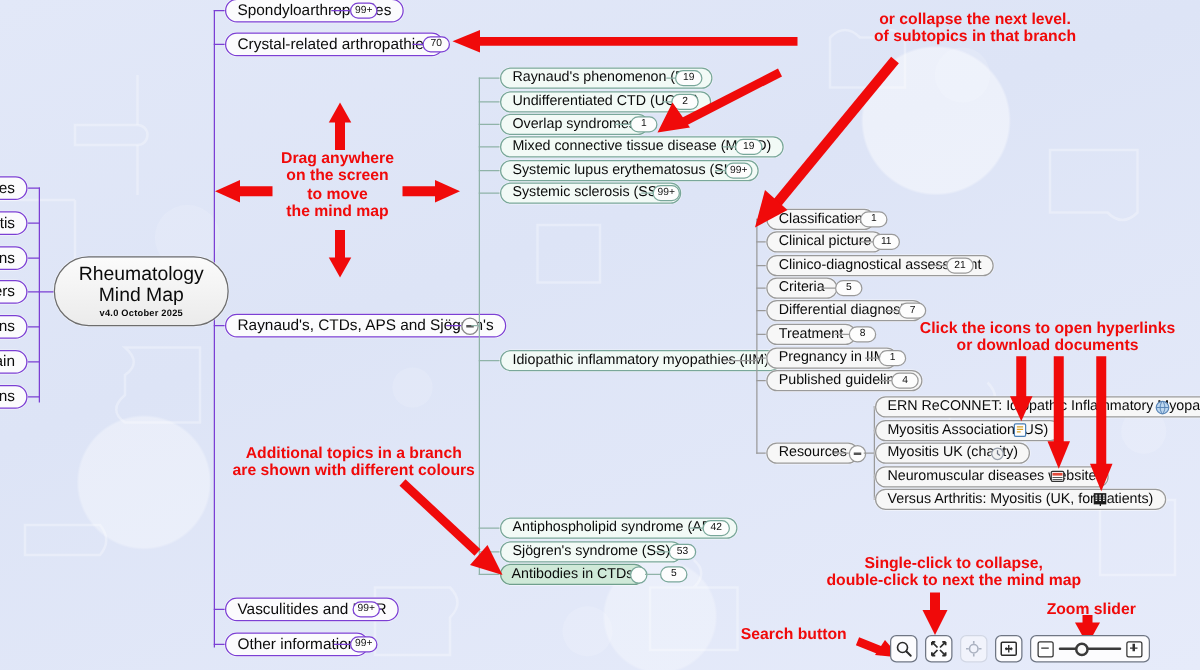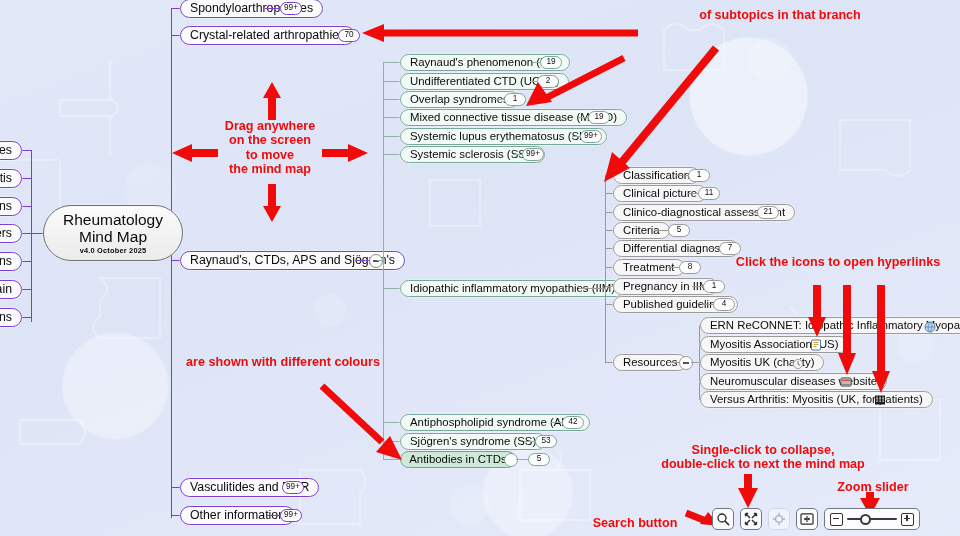--- a/index.html
+++ b/index.html
@@ -402,44 +402,47 @@
       <span>Versus Arthritis: Myositis (UK, for patients)</span>
     </div>
   <div class="link-ico" style="left:874px;top:392px;">
     <svg viewBox="0 0 12 12" xmlns="http://www.w3.org/2000/svg">
       <rect x="1" y="1.5" width="10" height="9" fill="#1d1d1d"></rect>
       <path d="M2.4 3.2h1.4M2.4 4.6h1.4M2.4 6h1.4M2.4 7.4h1.4M5.4 3.2h1.4M5.4 4.6h1.4M5.4 6h1.4M5.4 7.4h1.4M8.4 3.2h1.4M8.4 4.6h1.4M8.4 6h1.4M8.4 7.4h1.4" stroke="#ffffff" stroke-width=".9"></path>
     </svg>
   </div>
 
   <div class="anno" style="left:630px;top:8px;width:300px;text-align:center;">
+    <div>or collapse the next level.</div>
     <div>of subtopics in that branch</div>
   </div>
 
   <div class="anno" style="left:212px;top:119px;width:116px;">
     <div>Drag anywhere</div>
     <div>on the screen</div>
     <div>to move</div>
     <div>the mind map</div>
   </div>
 
   <div class="anno" style="left:730px;top:255px;width:216px;">
     <div>Click the icons to open hyperlinks</div>
+    <div>or download documents</div>
   </div>
 
   <div class="anno" style="left:180px;top:355px;width:206px;">
+    <div>Additional topics in a branch</div>
     <div>are shown with different colours</div>
   </div>
 
   <div class="anno" style="left:648px;top:443px;width:230px;">
     <div>Single-click to collapse,</div>
     <div>double-click to next the mind map</div>
   </div>
 
-  <div class="anno" style="left:585px;top:500px;width:100px;margin-top:16px;">Search button</div>
+  <div class="anno" style="left:585px;top:500px;width:100px;">Search button</div>
   <div class="anno" style="left:828px;top:480px;width:90px;">Zoom slider</div>
 
   <div class="arrow" style="left:360px;top:20px;width:280px;height:22px;">
     <svg width="280" height="22" viewBox="0 0 280 22" xmlns="http://www.w3.org/2000/svg">
       <path d="M278 13 L22 13" stroke="#f00a0a" stroke-width="7" fill="none"></path>
       <path d="M2 13 L24 4 L24 22 Z" fill="#f00a0a"></path>
     </svg>
   </div>
 
   <div class="arrow" style="left:596px;top:44px;width:124px;height:140px;">

